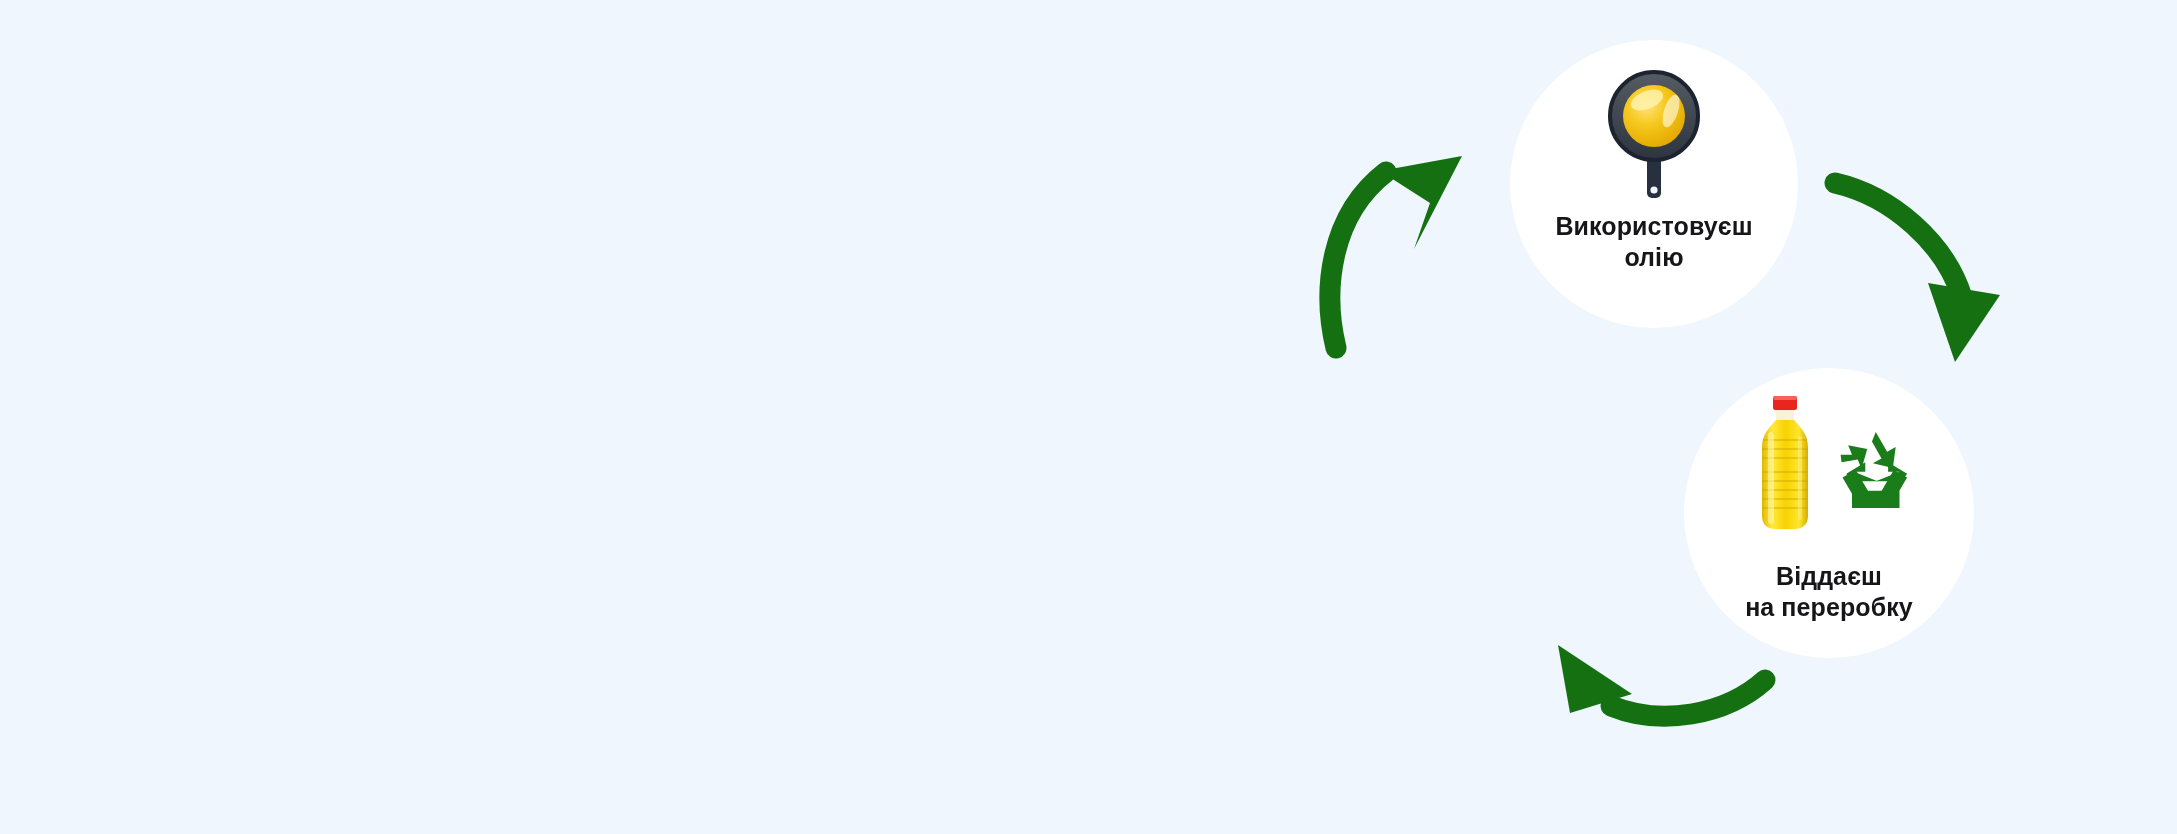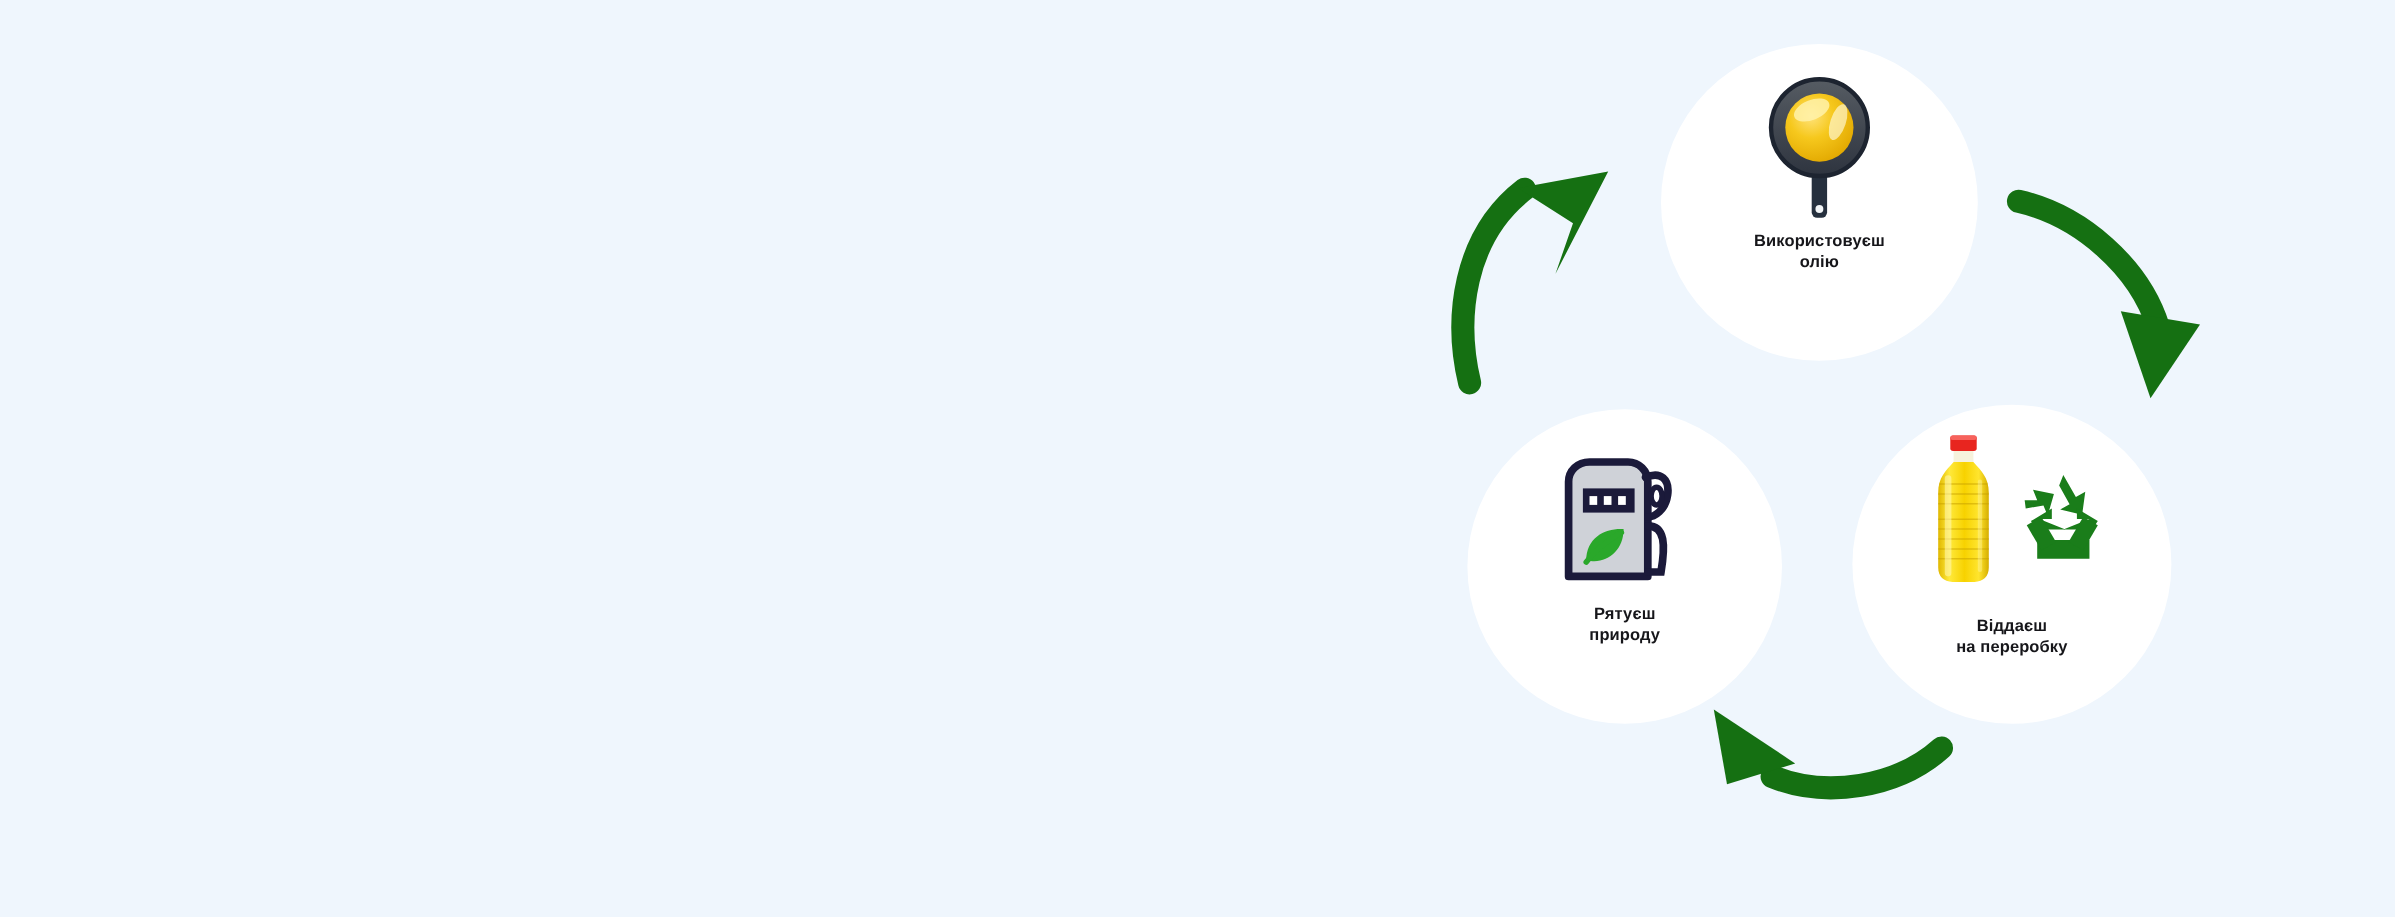--- a/index.html
+++ b/index.html
@@ -62,21 +62,21 @@
   }
 
   .step-icon {
     display: block;
     flex: 0 0 auto;
   }
 
   .step-label {
     margin-top: 10px;
     text-align: center;
-    font-size: 15px;
+    font-size: 25px;
     line-height: 1.24;
     font-weight: bold;
     color: #16161a;
     letter-spacing: 0.1px;
     white-space: pre-line;
   }
 
   #node-recycle .step-label { margin-top: 24px; }
   #node-save-nature .step-label { margin-top: 18px; }
 
@@ -189,37 +189,14 @@
         <path d="M20 64 L70 64 L70 82 L20 82 Z"></path>
         <path d="M10 50 L24 74 L38 66 L24 42 Z"></path>
         <path d="M78 50 L64 74 L50 66 L64 42 Z"></path>
       </g>
     </svg>
 
     <div class="step-label">Віддаєш
 на переробку</div>
   </div>
 
-  <div class="step-node" id="node-save-nature">
-
-    <svg class="step-icon" width="118" height="120" viewBox="0 0 118 120" xmlns="http://www.w3.org/2000/svg">
-
-      <path d="M8 26 C8 16 16 8 27 8 L62 8 C72 8 80 16 80 26 L80 112 L8 112 Z" fill="#cfd2d8" stroke="#1b1a3a" stroke-width="7" stroke-linejoin="round"></path>
-
-      <rect x="21" y="32" width="47" height="22" fill="#1b1a3a"></rect>
-      <rect x="27" y="39" width="7" height="8" fill="#ffffff"></rect>
-      <rect x="40" y="39" width="7" height="8" fill="#ffffff"></rect>
-      <rect x="53" y="39" width="7" height="8" fill="#ffffff"></rect>
-
-      <path d="M24 98 C24 76 42 68 58 69 C58 88 44 100 28 98 Z" fill="#2aa82a"></path>
-      <path d="M24 99 C32 88 44 79 56 72" stroke="#2aa82a" stroke-width="5" fill="none" stroke-linecap="round"></path>
-
-      <path d="M80 66 C96 66 96 84 92 108 L80 108" stroke="#1b1a3a" stroke-width="7" fill="none" stroke-linecap="round"></path>
-
-      <path d="M78 22 C92 16 100 24 98 38 C96 52 86 58 80 58" stroke="#1b1a3a" stroke-width="7" fill="none" stroke-linecap="round"></path>
-      <ellipse cx="88" cy="39" rx="5" ry="8" fill="none" stroke="#1b1a3a" stroke-width="5"></ellipse>
-    </svg>
-
-    <div class="step-label">Рятуєш
-природу</div>
-  </div>
 
 </div>
 
 </body></html>

